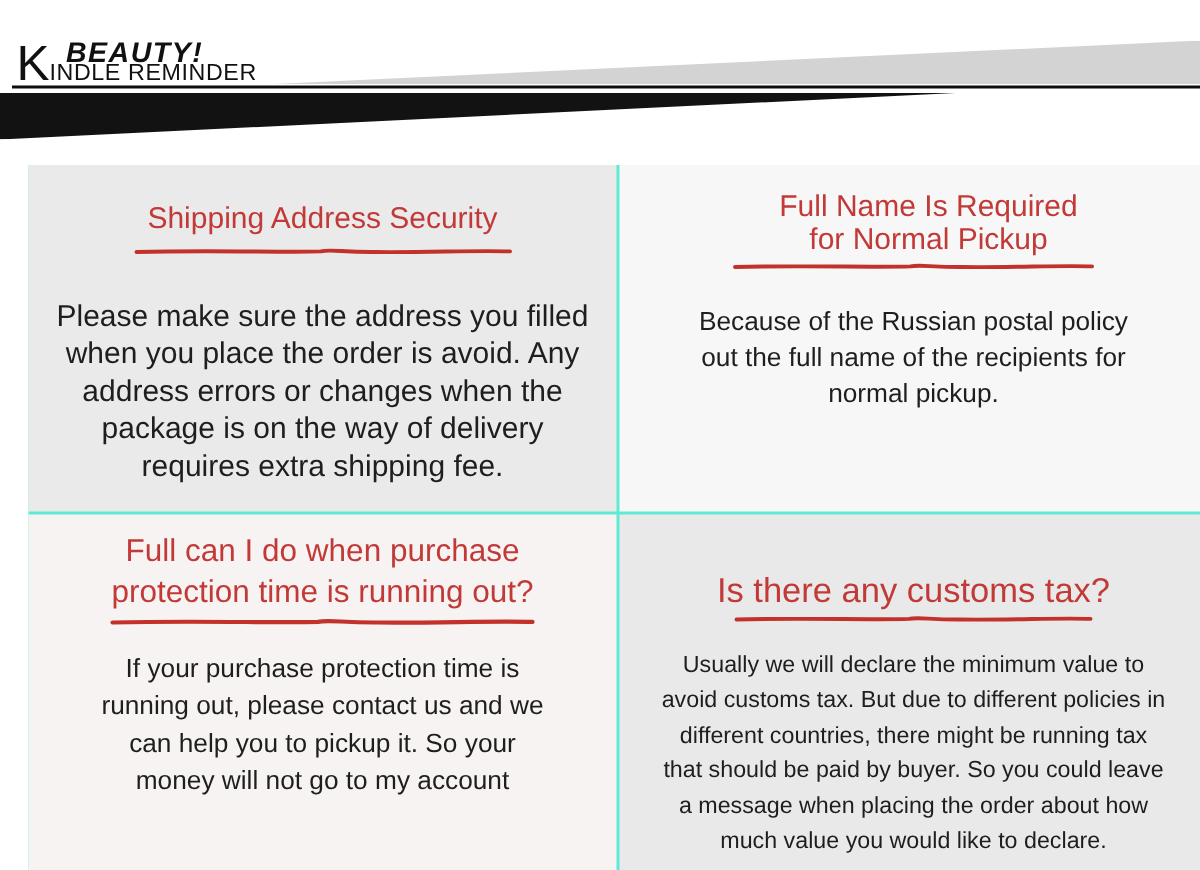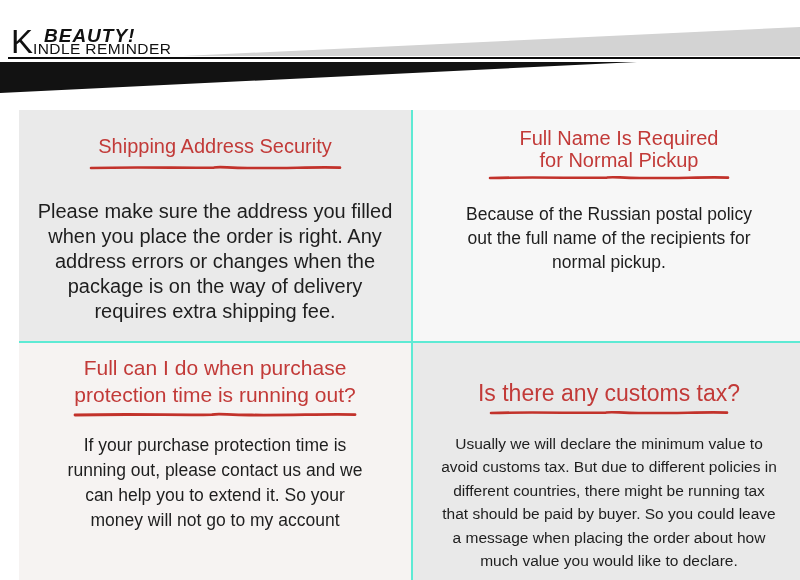--- a/index.html
+++ b/index.html
@@ -80,21 +80,21 @@
 
   <section class="card card-tl">
     <div class="card-title">
       <div>Shipping Address Security</div>
     </div>
     <svg class="uline" width="255" height="9">
       <path d="M3 5 C 55 3.6, 100 5.4, 126 4.6 C 132 3.0, 140 5.2, 162 5.0 C 198 5.4, 228 3.8, 252 4.6" fill="none" stroke="#c2322b" stroke-width="2.6" stroke-linecap="round"></path>
     </svg>
     <div class="card-body">
       <div>Please make sure the address you filled</div>
-      <div>when you place the order is right. Any</div>
+      <div>when you place the order is avoid. Any</div>
       <div>address errors or changes when the</div>
       <div>package is on the way of delivery</div>
       <div>requires extra shipping fee.</div>
     </div>
   </section>
 
   <section class="card card-tr">
     <div class="card-title">
       <div>Full Name Is Required</div>
       <div>for Normal Pickup</div>
@@ -113,21 +113,21 @@
     <div class="card-title">
       <div>Full can I do when purchase</div>
       <div>protection time is running out?</div>
     </div>
     <svg class="uline" width="286" height="9">
       <path d="M3 5 C 60 3.6, 110 5.4, 140 4.6 C 147 3.0, 156 5.2, 180 5.0 C 220 5.4, 255 3.8, 283 4.6" fill="none" stroke="#c2322b" stroke-width="2.8" stroke-linecap="round"></path>
     </svg>
     <div class="card-body">
       <div>If your purchase protection time is</div>
       <div>running out, please contact us and we</div>
-      <div>can help you to extend it. So your</div>
+      <div>can help you to pickup it. So your</div>
       <div>money will not go to my account</div>
     </div>
   </section>
 
   <section class="card card-br">
     <div class="card-title">
       <div>Is there any customs tax?</div>
     </div>
     <svg class="uline" width="242" height="9">
       <path d="M3 5 C 48 3.8, 92 5.4, 118 4.6 C 124 3.2, 132 5.2, 153 5.0 C 188 5.4, 218 3.8, 239 4.6" fill="none" stroke="#c2322b" stroke-width="2.6" stroke-linecap="round"></path>

